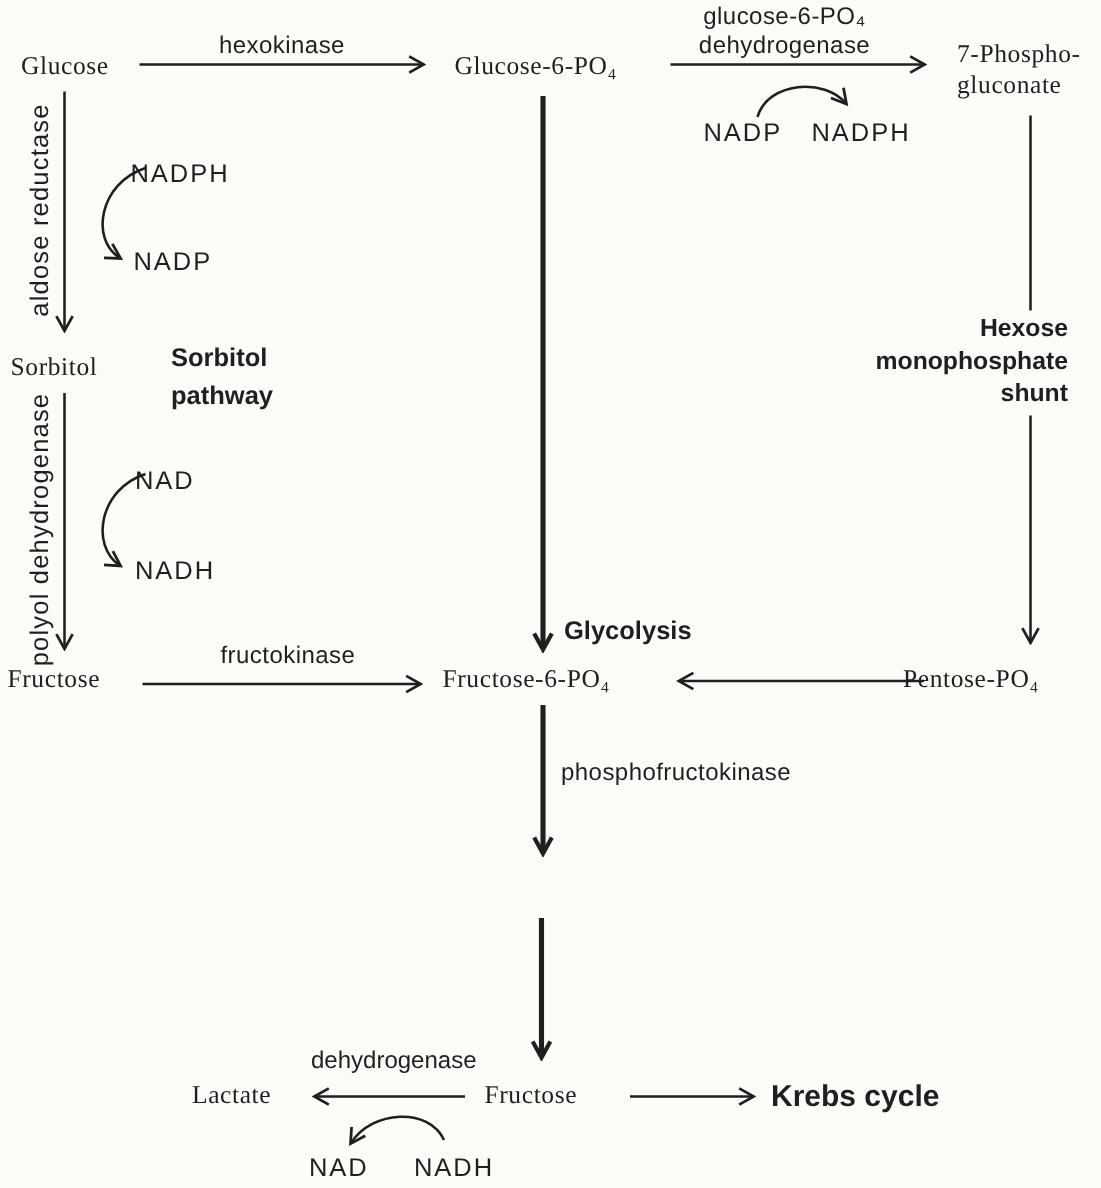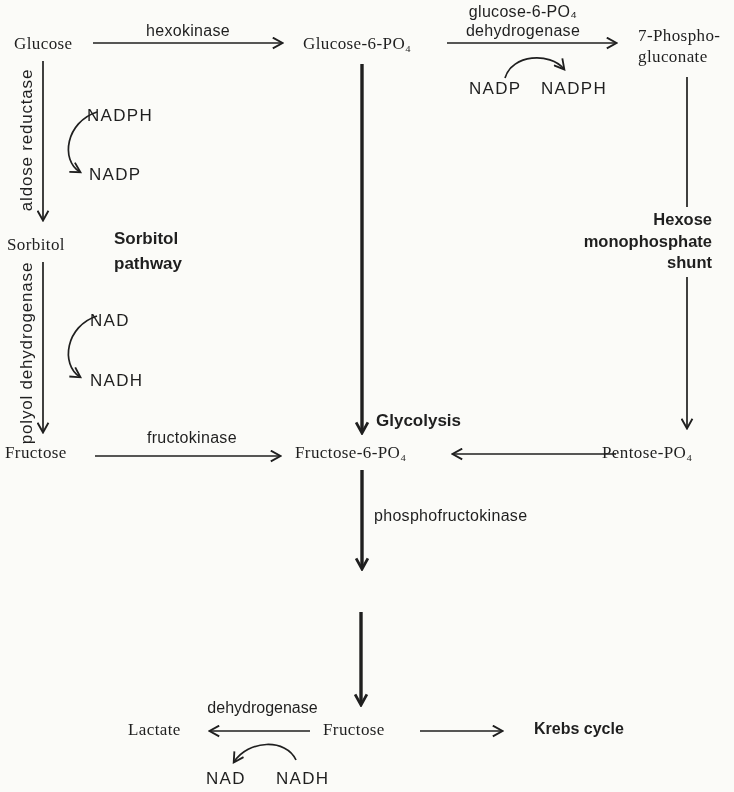--- a/index.html
+++ b/index.html
@@ -87,17 +87,17 @@
   <div class="t bold" style="left:376px; top:373px; font-size:17px;margin-top:38px;">Glycolysis</div>
   <div class="t enzyme" style="left:374px; top:507px;">phosphofructokinase</div>
 
   <div class="t bold lh215 rgt" style="right:22px; top:209px; font-size:16.5px;">Hexose
 monophosphate
 shunt</div>
 
   <div class="t ctr" style="left:190px; top:699px; width:145px; font-size:16px;">dehydrogenase</div>
   <div class="t node" style="left:128px; top:720px;">Lactate</div>
   <div class="t node" style="left:323px; top:720px;">Fructose</div>
-  <div class="t bold" style="left:534px; top:720px; font-size:16px;">Krebs cycle</div>
+  <div class="t bold" style="left:514px; top:720px; font-size:20px;">Krebs cycle</div>
   <div class="t cofactor" style="left:206px; top:769px;">NAD</div>
   <div class="t cofactor" style="left:276px; top:769px;">NADH</div>
 
 </div>
 
 </body></html>

